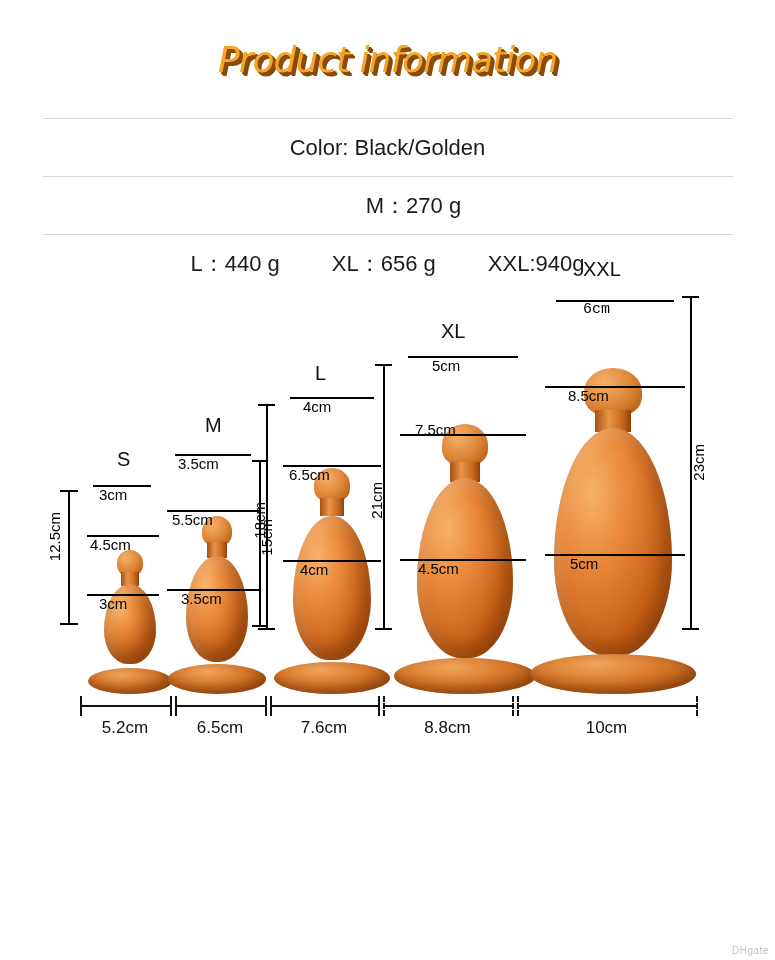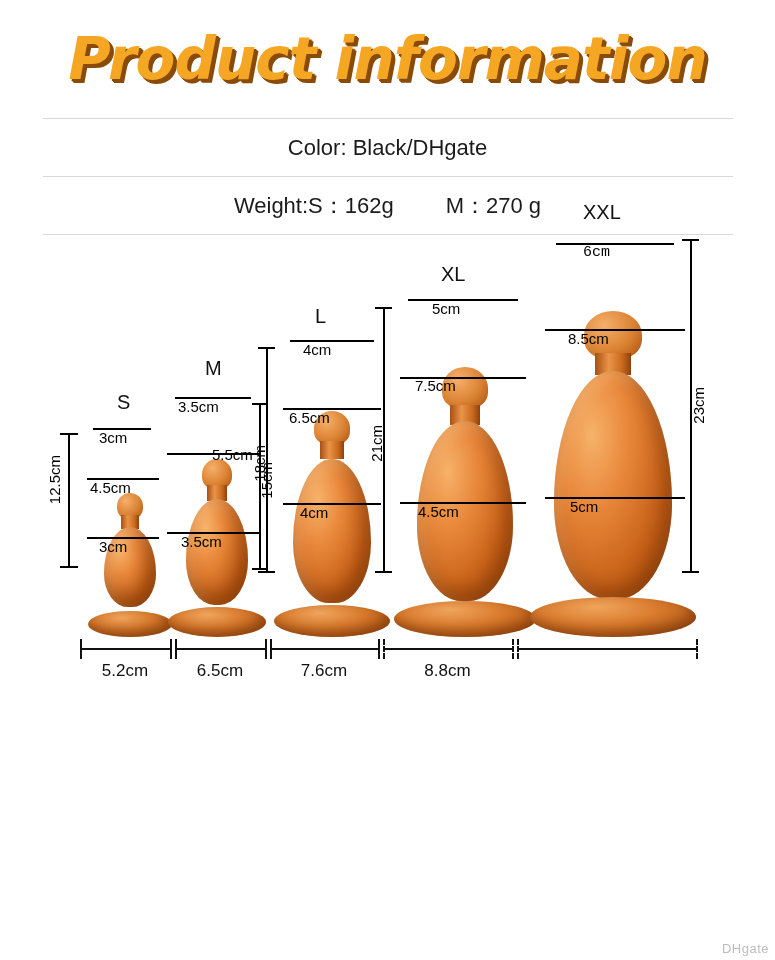--- a/index.html
+++ b/index.html
@@ -18,22 +18,22 @@
   
   #title-bar {
     width: 100%;
     height: 118px;
     display: flex;
     align-items: center;
     justify-content: center;
   }
   #product-title {
     font-family: "DejaVu Sans", sans-serif;
-    font-size: 58px;
-    font-weight: bold;
+    font-size: 36px;
+    font-weight: normal;
     font-style: italic;
     letter-spacing: -1px;
     color: #F5A623;
     -webkit-text-stroke: 3px #ffffff;
     paint-order: stroke fill;
     text-shadow:
        3px 3px 0 #8a4a08,
        4px 4px 0 #8a4a08,
        2px 2px 0 #8a4a08;
     white-space: nowrap;
@@ -149,45 +149,49 @@
   #ruler { position: absolute; left: 0; top: 392px; width: 677px; height: 60px; }
   .rtick { position: absolute; width: 2px; height: 20px; background: #111; top: 0; }
   .rtick.dashed { background: transparent; border-left: 2px dashed #111; width: 0; }
   .rline { position: absolute; height: 2px; background: #111; top: 9px; }
   .rlabel { position: absolute; top: 22px; font-size: 17px; color: #111; text-align: center; }
 
   .wm {
     position: absolute;
     right: 6px;
     bottom: 4px;
-    font-size: 13px;
+    font-size: 10px;
     color: #bdbdbd;
     letter-spacing: .5px;
   }
 </style>
 </head>
 <body>
 
 <div id="title-bar">
   <div id="product-title">Product information</div>
 </div>
 
 <div id="info-table">
 
 
 
   <div class="info-row">
-    <span class="info-cell">Color: Black/DHgate</span>
+    <span class="info-cell">Color: Black/Golden</span>
   </div>
 
   <div class="info-row">
-    <span class="info-cell">Weight:S：162g</span>
     <span class="info-cell gap-left">M：270 g</span>
   </div>
 
+  <div class="info-row last">
+    <span class="info-cell">L：440 g</span>
+    <span class="info-cell gap-left">XL：656 g</span>
+    <span class="info-cell gap-left">XXL:940g</span>
+  </div>
 
 </div>
 
 <div id="diagram">
 
   <div class="plug" style="left:85px; width:90px; height:170px;">
     <div class="tip" style="width:26px;  height:26px; bottom:118px;"></div>
     <div class="neck" style="width:18px;  height:14px; bottom:108px;"></div>
     <div class="body" style="width:52px;  height:80px; bottom:30px;"></div>
     <div class="base" style="width:84px;  height:26px;"></div>
@@ -207,21 +211,21 @@
   <div class="plug" style="left:163px; width:108px; height:205px;">
     <div class="tip" style="width:30px;  height:30px; bottom:148px;"></div>
     <div class="neck" style="width:20px;  height:16px; bottom:136px;"></div>
     <div class="body" style="width:62px;  height:106px; bottom:32px;"></div>
     <div class="base" style="width:98px;  height:30px;"></div>
   </div>
   <div class="size-label" style="left:205px; top:110px;">M</div>
   <div class="hline" style="left:175px; top:150px; width:76px;"></div>
   <div class="meas" style="left:178px;  top:151px;">3.5cm</div>
   <div class="hline" style="left:167px; top:206px; width:92px;"></div>
-  <div class="meas" style="left:172px;  top:199px;margin-left:40px;">5.5cm</div>
+  <div class="meas" style="left:172px;  top:207px;">5.5cm</div>
   <div class="hline" style="left:167px; top:285px; width:92px;"></div>
   <div class="meas" style="left:181px;  top:286px;">3.5cm</div>
   <div class="vline" style="left:259px; top:156px; height:166px;"></div>
   <div class="vcap" style="left:252px; top:156px; width:16px;"></div>
   <div class="vcap" style="left:252px; top:321px; width:16px;"></div>
   <div class="vlabel" style="left:258px; top:215px;">15cm</div>
 
   <div class="plug" style="left:268px; width:128px; height:248px;">
     <div class="tip" style="width:36px;  height:34px; bottom:192px;"></div>
     <div class="neck" style="width:24px;  height:18px; bottom:178px;"></div>
@@ -243,21 +247,21 @@
   <div class="plug" style="left:386px; width:158px; height:290px;">
     <div class="tip" style="width:46px;  height:42px; bottom:228px;"></div>
     <div class="neck" style="width:30px;  height:20px; bottom:212px;"></div>
     <div class="body" style="width:96px;  height:180px; bottom:36px;"></div>
     <div class="base" style="width:142px; height:36px;"></div>
   </div>
   <div class="size-label" style="left:441px; top:16px;">XL</div>
   <div class="hline" style="left:408px; top:52px; width:110px;"></div>
   <div class="meas" style="left:432px;  top:53px;">5cm</div>
   <div class="hline" style="left:400px; top:130px; width:126px;"></div>
-  <div class="meas" style="left:415px;  top:130px;">7.5cm</div>
+  <div class="meas" style="left:415px;  top:117px;">7.5cm</div>
   <div class="hline" style="left:400px; top:255px; width:126px;"></div>
   <div class="meas" style="left:418px;  top:256px;">4.5cm</div>
   <div class="vline" style="left:383px; top:60px; height:265px;"></div>
   <div class="vcap" style="left:375px; top:60px; width:17px;"></div>
   <div class="vcap" style="left:375px; top:324px; width:17px;"></div>
   <div class="vlabel" style="left:368px; top:178px;">21cm</div>
 
   <div class="plug" style="left:520px; width:186px; height:340px;">
     <div class="tip" style="width:58px;  height:48px; bottom:278px;"></div>
     <div class="neck" style="width:36px;  height:22px; bottom:262px;"></div>
@@ -291,17 +295,18 @@
     <div class="rline" style="left:80px;  width:90px;"></div>
     <div class="rline" style="left:175px; width:90px;"></div>
     <div class="rline" style="left:270px; width:108px;"></div>
     <div class="rline" style="left:383px; width:129px;"></div>
     <div class="rline" style="left:517px; width:179px;"></div>
 
     <div class="rlabel" style="left:80px;  width:90px;">5.2cm</div>
     <div class="rlabel" style="left:175px; width:90px;">6.5cm</div>
     <div class="rlabel" style="left:270px; width:108px;">7.6cm</div>
     <div class="rlabel" style="left:383px; width:129px;">8.8cm</div>
+    <div class="rlabel" style="left:517px; width:179px;">10cm</div>
   </div>
 
 </div>
 
 <div class="wm">DHgate</div>
 
 </body></html>

